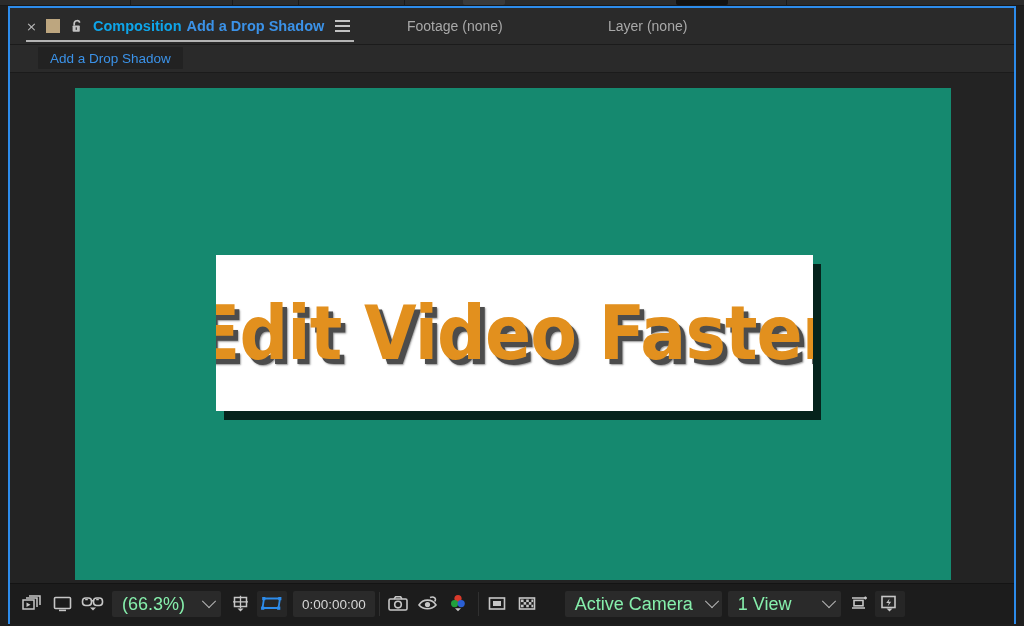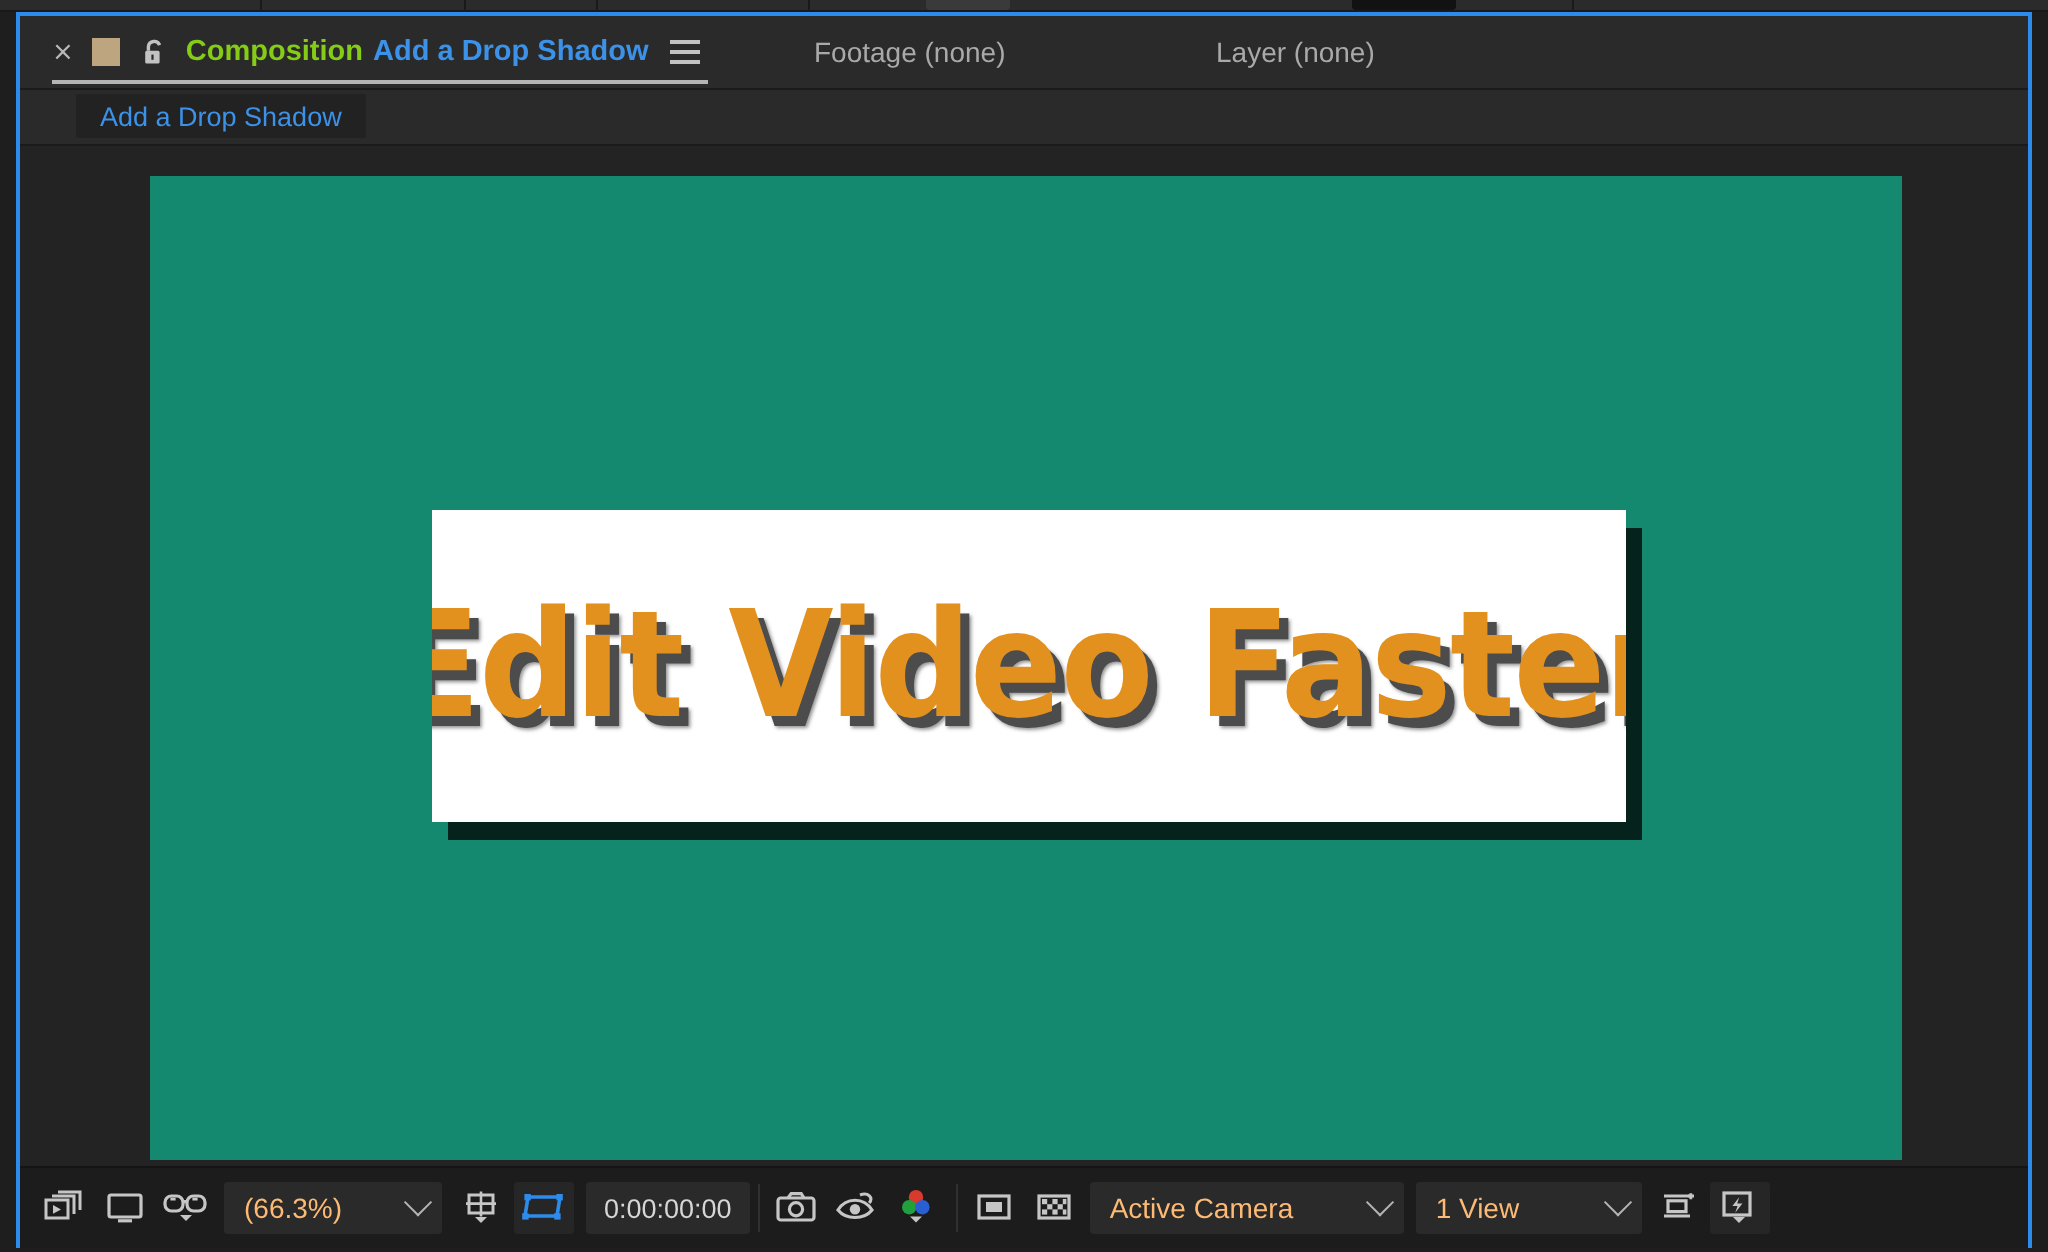--- a/index.html
+++ b/index.html
@@ -98,21 +98,21 @@
     background: #bda67f;
     margin-right: 10px;
     flex: 0 0 auto;
   }
   .tab-lock {
     width: 14px; height: 15px;
     margin-right: 9px;
     flex: 0 0 auto;
   }
   .tab-title {
-    color: #84cc16;
+    color: #0ea5e9;
     font-size: 14.5px;
     font-weight: bold;
     white-space: nowrap;
   }
   .tab-subtitle {
     color: #3b92e8;
     font-size: 14.5px;
     font-weight: bold;
     white-space: nowrap;
     margin-left: 5px;
@@ -258,22 +258,22 @@
     height: 26px;
     display: flex;
     align-items: center;
     white-space: nowrap;
     flex: 0 0 auto;
     cursor: pointer;
   }
   .tb-select {
     background: #2a2a2a;
     border-radius: 2px;
-    color: #fdba74;
-    font-size: 14px;
+    color: #86efac;
+    font-size: 18px;
     height: 26px;
     display: flex;
     align-items: center;
     justify-content: space-between;
     padding: 0 7px 0 10px;
     white-space: nowrap;
     flex: 0 0 auto;
     cursor: pointer;
   }
   .tb-select .cv { margin-left: 14px; }
@@ -454,21 +454,21 @@
             <rect x="14.4" y="4.5" width="1.8" height="2.6"></rect>
             <rect x="6.6" y="7.1" width="2.6" height="2.6"></rect>
               <rect x="11.8" y="7.1" width="2.6" height="2.6"></rect>
             <rect x="4" y="9.7" width="2.6" height="2.6"></rect>
               <rect x="9.2" y="9.7" width="2.6" height="2.6"></rect>
             <rect x="14.4" y="9.7" width="1.8" height="2.6"></rect>
           </g>
         </svg>
       </div>
 
-      <div class="tb-select" style="margin-left:2px;width:140px">
+      <div class="tb-select" style="margin-left:22px;width:140px">
         <span>Active Camera</span>
         <span class="chev cv"></span>
       </div>
 
       <div class="tb-select" style="margin-left:6px;width:96px">
         <span>1 View</span>
         <span class="chev cv"></span>
       </div>
 
       <div class="tb-item tb-icon" style="margin-left:4px">

